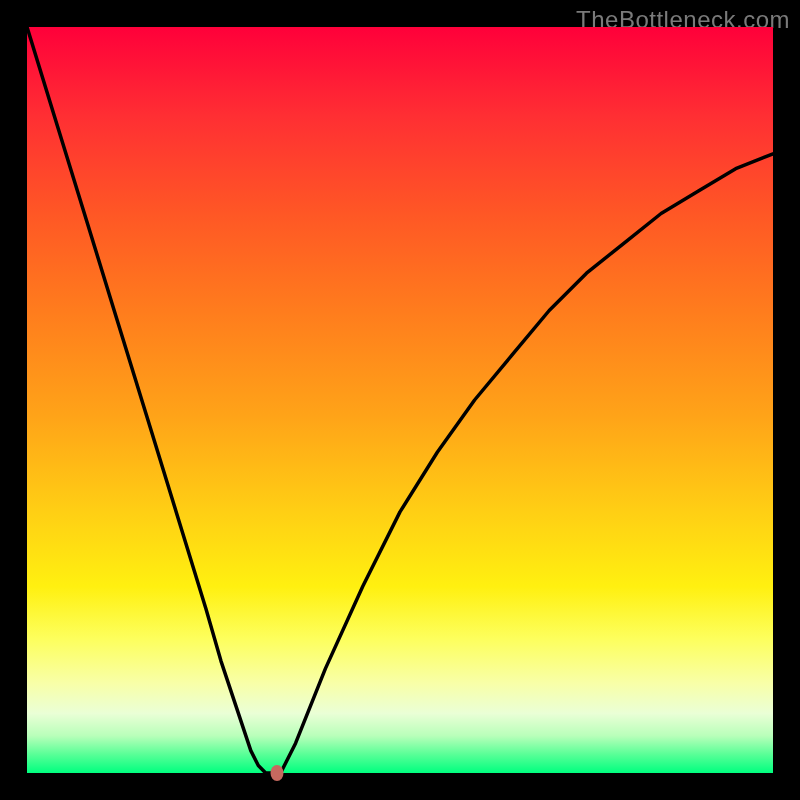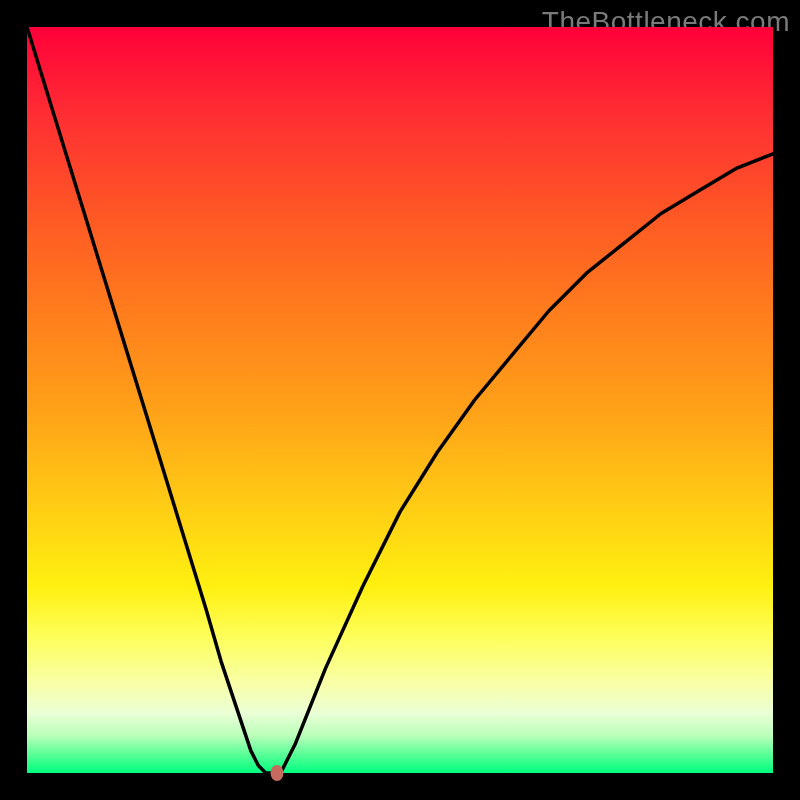--- a/index.html
+++ b/index.html
@@ -16,21 +16,21 @@
     left: 0;
     width: 800px;
     height: 800px;
     background: #000;
   }
   .wm {
     position: absolute;
     top: 6px;
     right: 10px;
     color: #7a7a7a;
-    font-size: 28px;
+    font-size: 24px;
     letter-spacing: 0.5px;
   }
   .plot {
     position: absolute;
     left: 27px;
     top: 27px;
     width: 746px;
     height: 746px;
     background: linear-gradient(
       to bottom,

